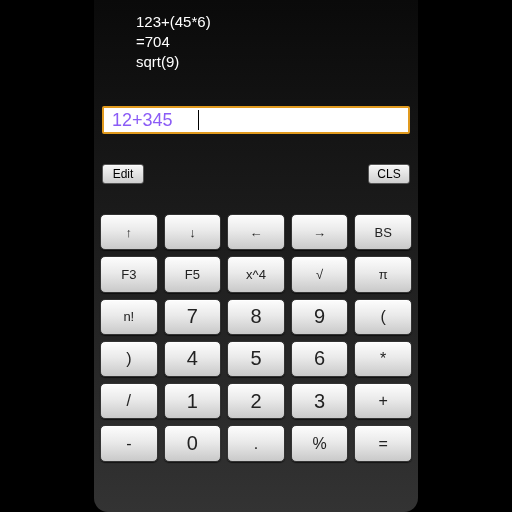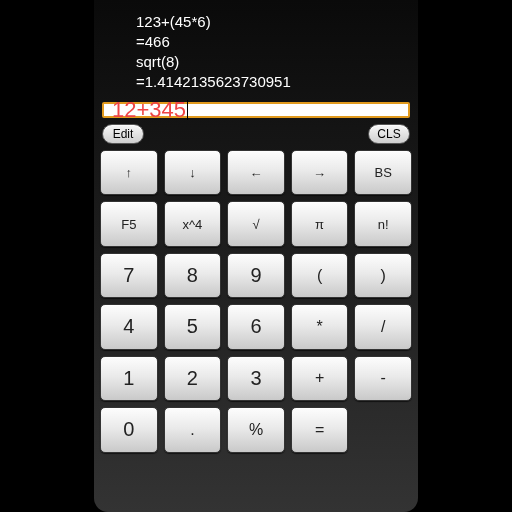--- a/index.html
+++ b/index.html
@@ -1,15 +1,15 @@
 <!DOCTYPE html>
 <html><head>
 <meta charset="utf-8">
 <style>
-  * { box-sizing: border-box; margin: 0; padding: 0; }
+  * { box-sizing: border-box; margin: 0; padding: 0; gap: 24px; }
   html, body { width: 512px; height: 512px; background: #000; overflow: hidden; font-family: Arial, Helvetica, sans-serif; }
   .device {
     position: absolute;
     left: 94px;
     top: 0;
     width: 324px;
     height: 512px;
     background: linear-gradient(to bottom, #0a0a0a 0%, #1a1a1a 40%, #333 100%);
     border-radius: 0 0 14px 14px;
     padding-top: 6px;
@@ -22,26 +22,26 @@
     font-size: 15px;
     line-height: 20px;
     font-family: Arial, sans-serif;
   }
   .history div { white-space: pre; }
   .input-wrap {
     margin: 4px 8px 6px 8px;
   }
   .entry {
     width: 100%;
-    height: 16px;
+    height: 28px;
     background: #fff;
     border: 2px solid #e19a1e;
     border-radius: 2px;
-    color: #ef4444;
-    font-size: 22px;
+    color: #8b5cf6;
+    font-size: 18px;
     padding: 2px 8px;
     display: flex;
     align-items: center;
     position: relative;
   }
   .cursor {
     display:inline-block;
     width:1px;
     height:20px;
     background:#000;
@@ -51,21 +51,21 @@
   .toolbar {
     display: flex;
     justify-content: space-between;
     align-items: center;
     padding: 0 8px;
     margin-bottom: 4px;
   }
   .tbtn {
     background: linear-gradient(to bottom, #f7f7f7, #cfcfcf);
     border: 1px solid #555;
-    border-radius: 10px;
+    border-radius: 3px;
     color: #000;
     font-size: 12px;
     height: 20px;
     line-height: 18px;
     padding: 0 6px;
     min-width: 42px;
     text-align: center;
     box-shadow: inset 0 1px 0 rgba(255,255,255,0.7);
   }
   .keypad {
@@ -91,23 +91,22 @@
   .key.sm { font-size: 13px; }
   .key.num { font-size: 20px; }
 </style>
 </head>
 <body>
 
 <div class="device">
 
   <div class="history">
     <div>123+(45*6)</div>
-    <div>=466</div>
-    <div>sqrt(8)</div>
-    <div>=1.4142135623730951</div>
+    <div>=704</div>
+    <div>sqrt(9)</div>
   </div>
 
   <div class="input-wrap">
     <div class="entry">
       <span>12+345</span>
         <span class="cursor"></span>
     </div>
   </div>
 
   <div class="toolbar">
@@ -115,20 +114,21 @@
     <div class="tbtn">CLS</div>
   </div>
 
   <div class="keypad">
     <div class="key sm">↑</div>
     <div class="key sm">↓</div>
     <div class="key sm">←</div>
     <div class="key sm">→</div>
     <div class="key sm">BS</div>
 
+    <div class="key sm">F3</div>
     <div class="key sm">F5</div>
 
     <div class="key sm">x^4</div>
     <div class="key sm">√</div>
     <div class="key sm">π</div>
     <div class="key sm">n!</div>
 
     <div class="key num">7</div>
     <div class="key num">8</div>
     <div class="key num">9</div>

